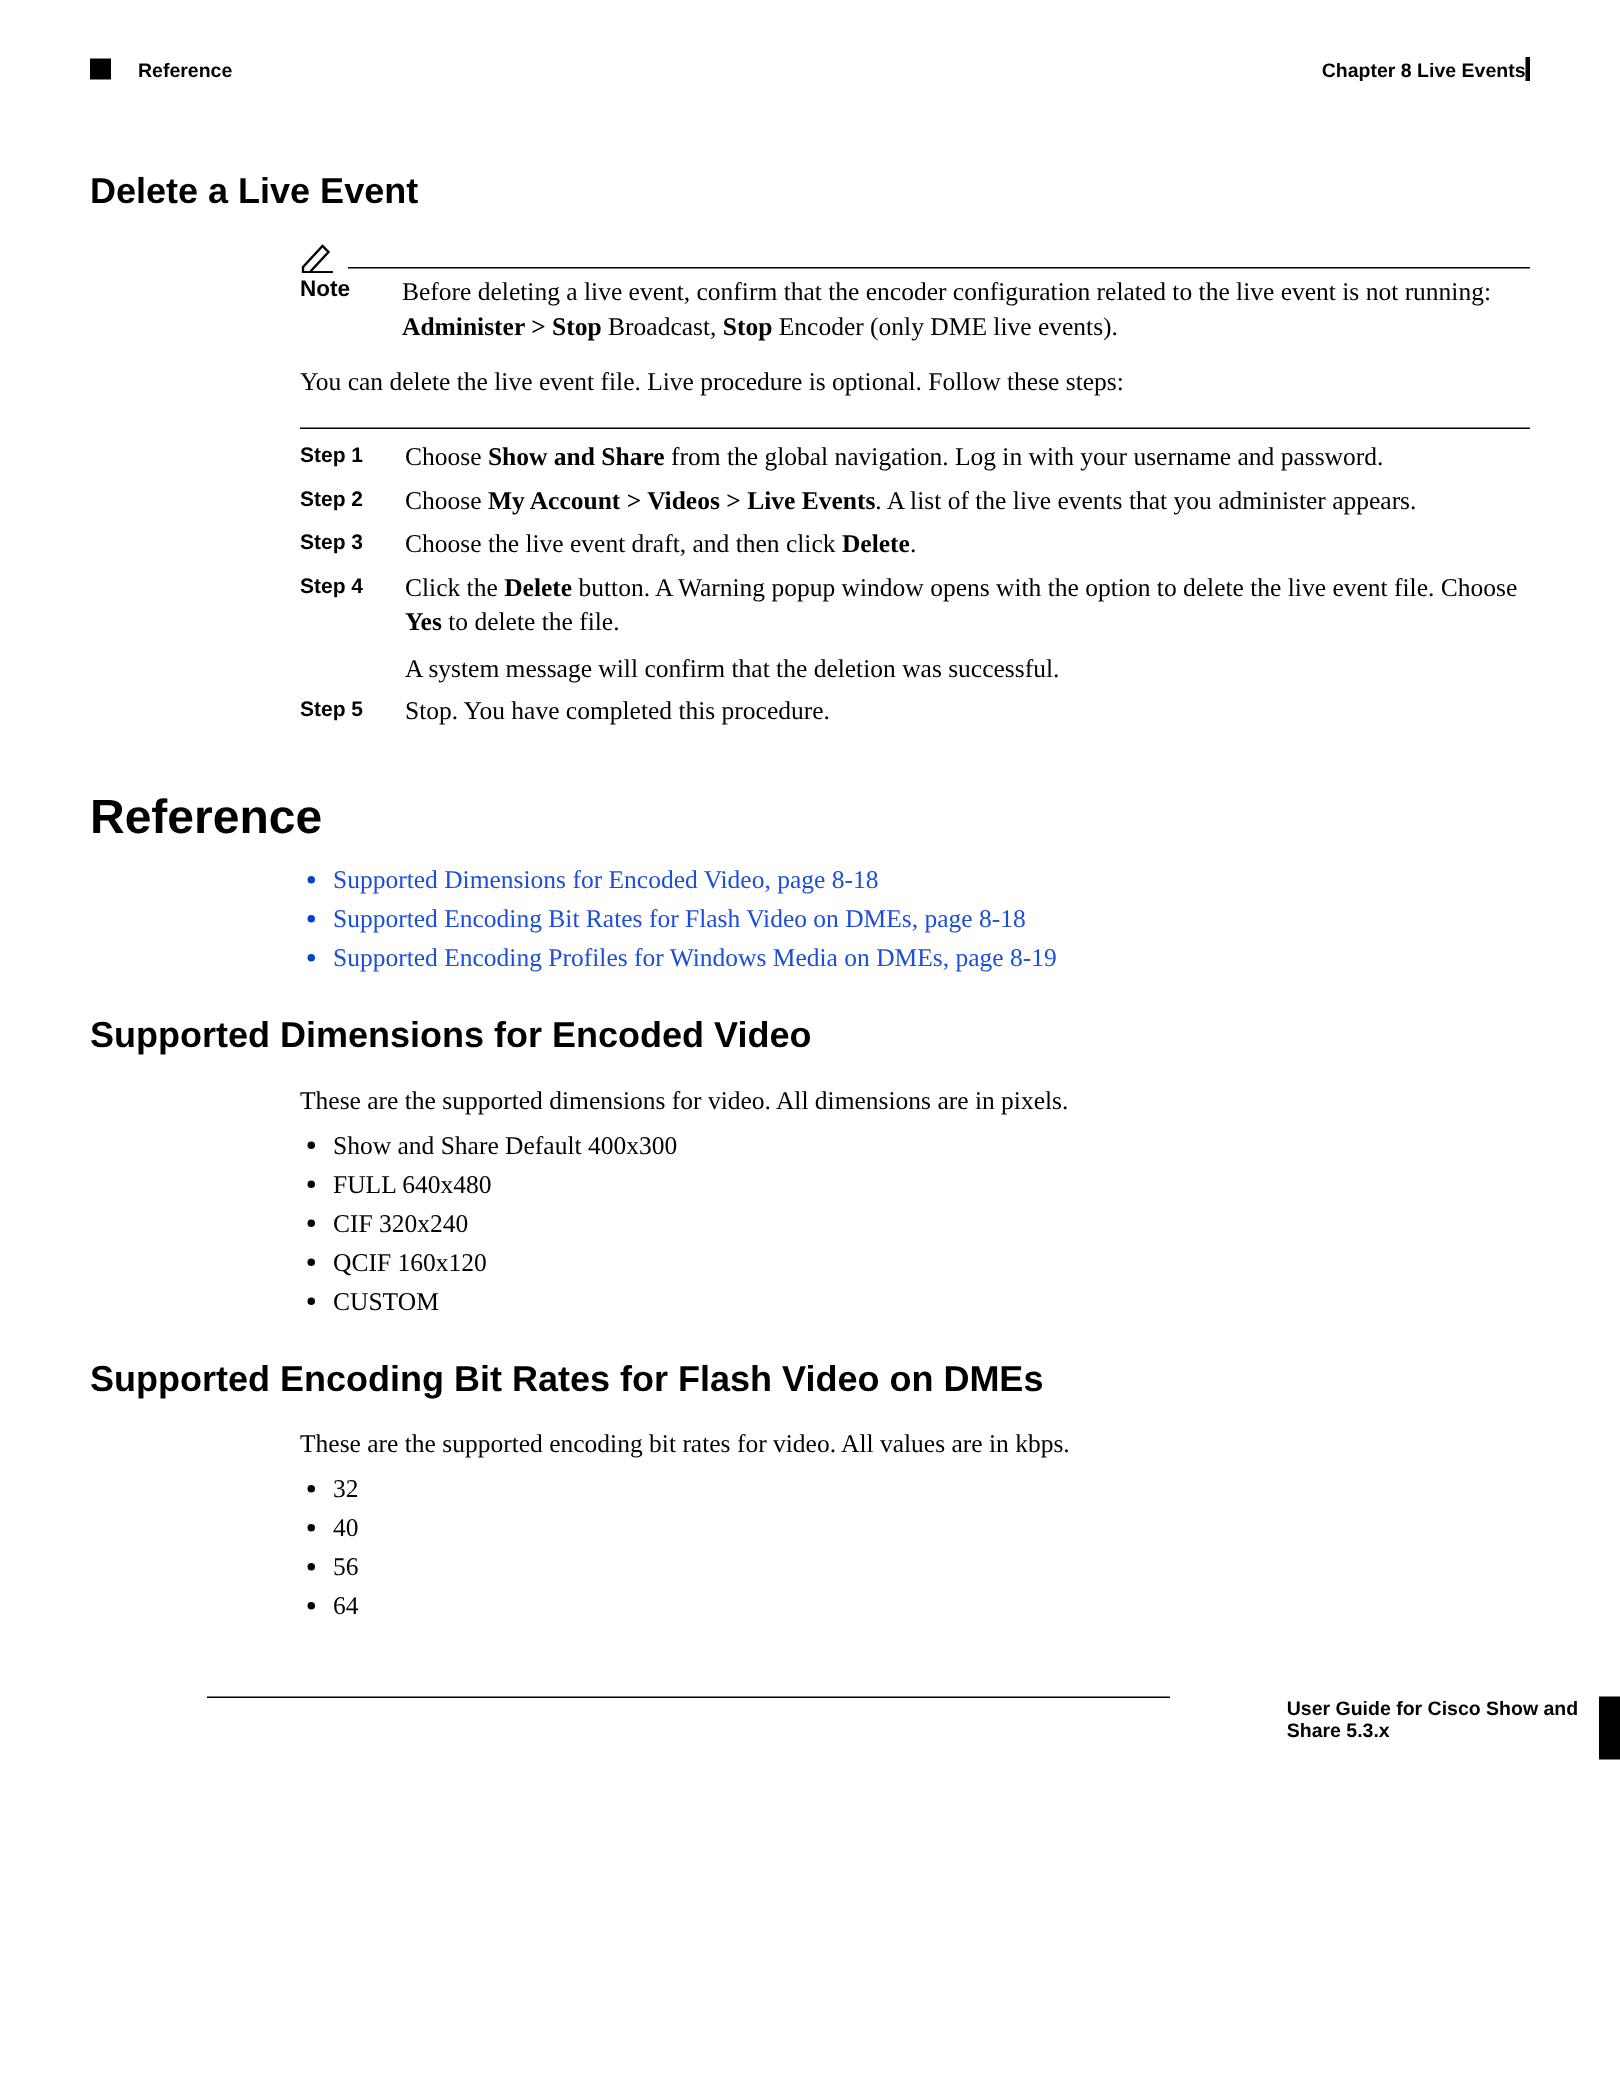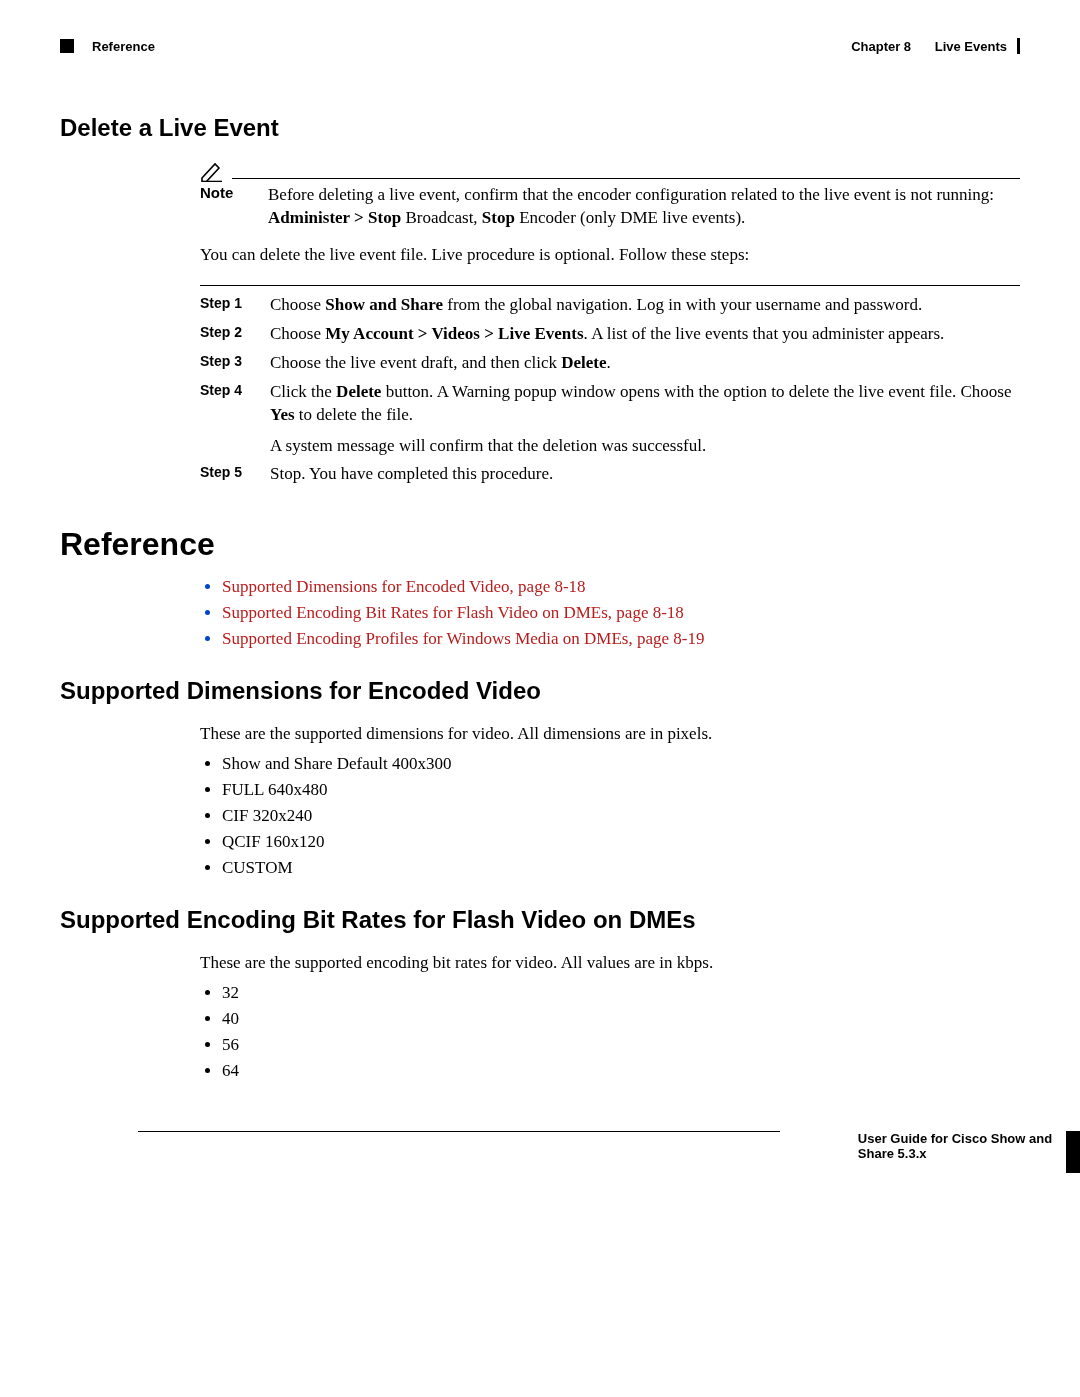--- a/index.html
+++ b/index.html
@@ -28,21 +28,20 @@
     margin-bottom: 60px;
   }
   .header-left {
     display: flex;
     align-items: center;
     gap: 18px;
   }
   .header-right {
     display: flex;
     align-items: center;
-    gap: 10px;
   }
   .black-square {
     width: 14px;
     height: 14px;
     background: #000;
     display: inline-block;
   }
   .vbar {
     width: 3px;
     height: 16px;
@@ -120,21 +119,21 @@
     flex: 1 1 auto;
   }
   ul.ref-links {
     margin: 4px 0 28px 0;
     padding-left: 22px;
   }
   ul.ref-links li {
     margin: 6px 0;
     color: #0044cc;
   }
-  ul.ref-links li a { color: #b91c1c; text-decoration: none; }
+  ul.ref-links li a { color: #1d4ed8; text-decoration: none; }
   ul.items {
     margin: 4px 0 28px 0;
     padding-left: 22px;
   }
   ul.items li { margin: 6px 0; }
   .intro {
     margin: 0 0 8px 0;
     line-height: 1.35;
   }
   .footer {

